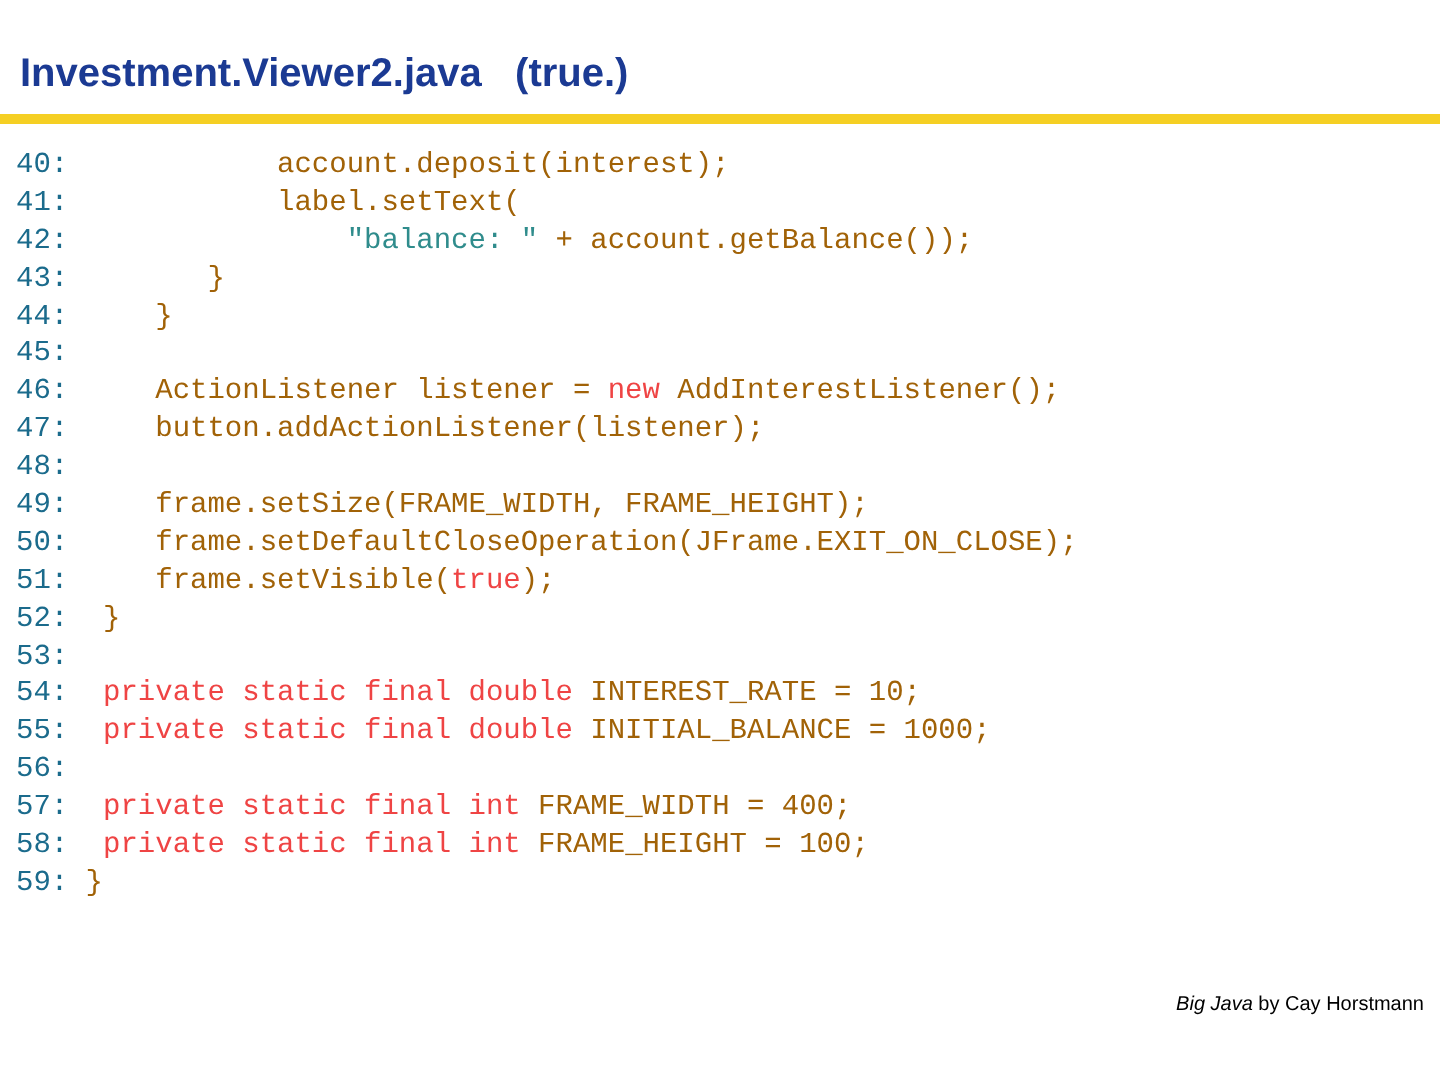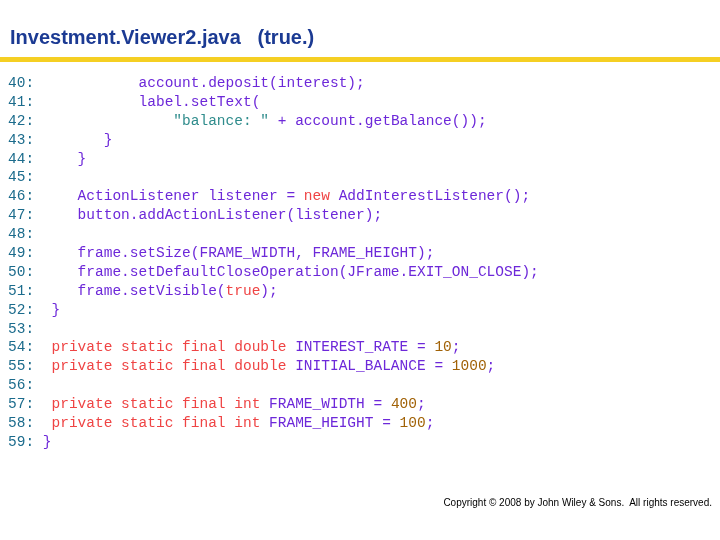--- a/index.html
+++ b/index.html
@@ -51,21 +51,21 @@
     white-space: pre;
   }
   .code-line {
     white-space: pre;
     height: 18.9px;
   }
   .lineno {
     color: #1B6B8C;
     font-weight: normal;
   }
-  .tok-plain   { color: #6d28d9; }
+  .tok-plain   { color: #a16207; }
   .tok-keyword { color: #ef4444; }
   .tok-string  { color: #2F8C8C; }
   .tok-number  { color: #a16207; }
 
   
   #footer {
     position: absolute;
     left: 0px;
     top: 496px;
     width: 712px;
@@ -82,14 +82,14 @@
 </head>
 <body>
 
 <div id="slide-title">Investment.Viewer2.java   (true.)</div>
 
 <div id="title-rule"></div>
 
 <div id="code-listing"><div class="code-line"><span class="lineno">40:</span><span class="tok-plain">            account.deposit(interest);</span></div><div class="code-line"><span class="lineno">41:</span><span class="tok-plain">            label.setText(</span></div><div class="code-line"><span class="lineno">42:</span><span class="tok-plain">                </span><span class="tok-string">"balance: "</span><span class="tok-plain"> + account.getBalance());</span></div><div class="code-line"><span class="lineno">43:</span><span class="tok-plain">        }</span></div><div class="code-line"><span class="lineno">44:</span><span class="tok-plain">     }</span></div><div class="code-line"><span class="lineno">45:</span><span class="tok-plain"></span></div><div class="code-line"><span class="lineno">46:</span><span class="tok-plain">     ActionListener listener = </span><span class="tok-keyword">new</span><span class="tok-plain"> AddInterestListener();</span></div><div class="code-line"><span class="lineno">47:</span><span class="tok-plain">     button.addActionListener(listener);</span></div><div class="code-line"><span class="lineno">48:</span><span class="tok-plain"></span></div><div class="code-line"><span class="lineno">49:</span><span class="tok-plain">     frame.setSize(FRAME_WIDTH, FRAME_HEIGHT);</span></div><div class="code-line"><span class="lineno">50:</span><span class="tok-plain">     frame.setDefaultCloseOperation(JFrame.EXIT_ON_CLOSE);</span></div><div class="code-line"><span class="lineno">51:</span><span class="tok-plain">     frame.setVisible(</span><span class="tok-keyword">true</span><span class="tok-plain">);</span></div><div class="code-line"><span class="lineno">52:</span><span class="tok-plain">  }</span></div><div class="code-line"><span class="lineno">53:</span><span class="tok-plain"></span></div><div class="code-line"><span class="lineno">54:</span><span class="tok-keyword">  private static final double</span><span class="tok-plain"> INTEREST_RATE = </span><span class="tok-number">10</span><span class="tok-plain">;</span></div><div class="code-line"><span class="lineno">55:</span><span class="tok-keyword">  private static final double</span><span class="tok-plain"> INITIAL_BALANCE = </span><span class="tok-number">1000</span><span class="tok-plain">;</span></div><div class="code-line"><span class="lineno">56:</span><span class="tok-plain"></span></div><div class="code-line"><span class="lineno">57:</span><span class="tok-keyword">  private static final int</span><span class="tok-plain"> FRAME_WIDTH = </span><span class="tok-number">400</span><span class="tok-plain">;</span></div><div class="code-line"><span class="lineno">58:</span><span class="tok-keyword">  private static final int</span><span class="tok-plain"> FRAME_HEIGHT = </span><span class="tok-number">100</span><span class="tok-plain">;</span></div><div class="code-line"><span class="lineno">59:</span><span class="tok-plain"> }</span></div></div>
 
 <div id="footer">
-  <div class="copyright-line">Copyright © 2008 by John Wiley &amp; Sons.  All rights reserved.</div>
+  <div class="credit-line"><span class="book-title">Big Java</span><span> by Cay Horstmann</span></div>
 </div>
 
 </body></html>

